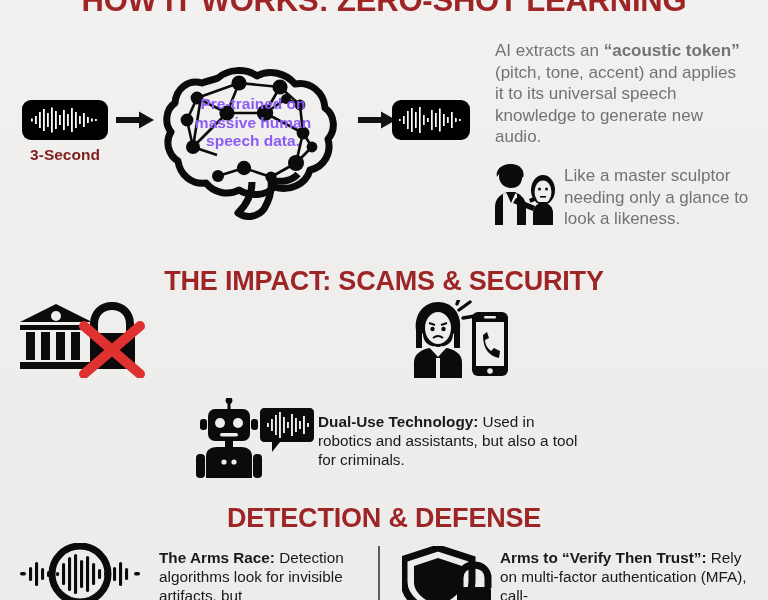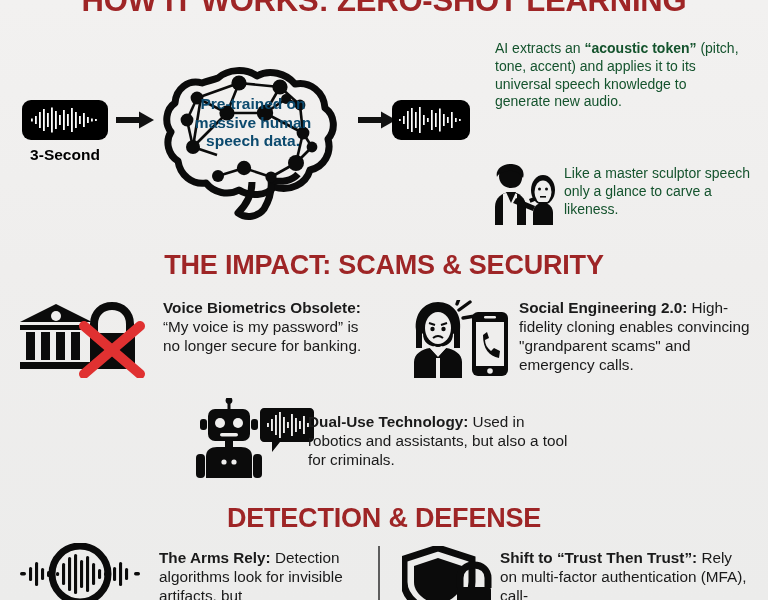--- a/index.html
+++ b/index.html
@@ -32,21 +32,21 @@
     color: #9e2526;
     letter-spacing: -0.2px;
     white-space: nowrap;
     font-family: "Liberation Sans", sans-serif;
   }
   #title-how {
     top: -17px;
     font-size: 31px;
   }
   #title-impact {
-    top: 250px;
+    top: 266px;
     font-size: 27px;
   }
   #title-detect {
     top: 503px;
     font-size: 27px;
   }
 
   
   .audio-chip {
     position: absolute;
@@ -55,43 +55,43 @@
     display: flex;
     align-items: center;
     justify-content: center;
   }
   .flow-label {
     position: absolute;
     text-align: center;
     font-size: 15.5px;
     font-weight: bold;
     line-height: 1.12;
-    color: #000000;
+    color: #7f1d1d;
   }
   .arrow-svg { position: absolute; }
   .brain-wrap { position: absolute; }
   .brain-text {
     position: absolute;
     left: 190px;
     top: 95px;
     width: 126px;
     text-align: center;
     font-size: 15.5px;
     font-weight: bold;
     line-height: 1.2;
-    color: #0c4a6e;
+    color: #8b5cf6;
     z-index: 3;
   }
 
   
   .body-text {
     position: absolute;
-    font-size: 14px;
+    font-size: 17px;
     line-height: 1.27;
-    color: #14532d;
+    color: #737373;
   }
   .body-text b { font-weight: bold; }
 
   
   .block-text {
     position: absolute;
     font-size: 15.3px;
     line-height: 1.25;
     color: #1a1a1a;
   }
@@ -254,21 +254,21 @@
 
       <path d="M44 62 L44 50 C44 44 48 40 54 40 C60 40 64 44 64 50 L64 62 Z" fill="#0b0b0b"></path>
       <ellipse cx="54" cy="27" rx="12" ry="15" fill="#0b0b0b"></ellipse>
       <ellipse cx="54" cy="29" rx="8.5" ry="11.5" fill="#efeeed"></ellipse>
       <circle cx="50.5" cy="26" r="1.5" fill="#0b0b0b"></circle>
       <circle cx="57.5" cy="26" r="1.5" fill="#0b0b0b"></circle>
       <rect x="51" y="33" width="6" height="1.6" fill="#0b0b0b"></rect>
       <rect x="50" y="39" width="8" height="4" fill="#0b0b0b"></rect>
     </svg>
   </div>
-  <div class="body-text" style="left:564px; top:165px; width:190px;">Like a master sculptor speech only a glance to carve a likeness.</div>
+  <div class="body-text" style="left:564px; top:165px; width:190px;">Like a master sculptor needing only a glance to look a likeness.</div>
 
   <div class="section-title" id="title-impact">THE IMPACT: SCAMS &amp; SECURITY</div>
 
   <div class="icon-box" style="left:16px; top:300px;">
     <svg width="134" height="78" viewBox="0 0 134 78">
 
       <polygon points="40,4 76,22 4,22" fill="#0b0b0b"></polygon>
       <circle cx="40" cy="16" r="5" fill="#efeeed"></circle>
       <rect x="4" y="25" width="72" height="5" fill="#0b0b0b"></rect>
       <rect x="10" y="32" width="9" height="28" fill="#0b0b0b"></rect>
@@ -279,21 +279,20 @@
 
       <path d="M78 34 L78 24 C78 13 86 6 96 6 C106 6 114 13 114 24 L114 34" fill="none" stroke="#0b0b0b" stroke-width="8"></path>
       <rect x="74" y="33" width="45" height="36" rx="3" fill="#0b0b0b"></rect>
 
       <g stroke="#e03131" stroke-width="10" stroke-linecap="round">
         <line x1="68" y1="26" x2="124" y2="74"></line>
         <line x1="124" y1="26" x2="68" y2="74"></line>
       </g>
     </svg>
   </div>
-  <div class="block-text" style="left:163px; top:298px; width:212px;"><span class="lead">Voice Biometrics Obsolete:</span><span> “My voice is my password” is no longer secure for banking.</span></div>
 
   <div class="icon-box" style="left:410px; top:300px;">
     <svg width="100" height="78" viewBox="0 0 100 78">
 
       <path d="M6 30 C4 14 14 2 28 2 C42 2 52 13 50 30 L50 48 L44 48 L44 34
                C38 30 16 30 12 34 L12 48 L6 48 Z" fill="#0b0b0b"></path>
 
       <path d="M13 20 C13 10 20 6 28 6 C36 6 43 10 43 20 L43 34
                C43 42 37 47 28 47 C19 47 13 42 13 34 Z" fill="#0b0b0b"></path>
       <ellipse cx="28" cy="28" rx="13" ry="16" fill="#efeeed"></ellipse>
@@ -316,21 +315,20 @@
 
       <rect x="62" y="12" width="36" height="64" rx="6" fill="#0b0b0b"></rect>
       <rect x="66" y="22" width="28" height="44" fill="#efeeed"></rect>
       <rect x="74" y="16" width="12" height="2.6" rx="1.3" fill="#efeeed"></rect>
       <circle cx="80" cy="71" r="2.8" fill="#efeeed"></circle>
 
       <path d="M73 35 C73 49 79 56 89 58 L90 51 L84 48 L81 51
                C77 48 75 44 75 40 L79 38 L77 32 Z" fill="#0b0b0b"></path>
     </svg>
   </div>
-  <div class="block-text" style="left:519px; top:298px; width:236px;"><span class="lead">Social Engineering 2.0:</span><span> High-fidelity cloning enables convincing "grandparent scams" and emergency calls.</span></div>
 
   <div class="icon-box" style="left:196px; top:398px;">
     <svg width="118" height="80" viewBox="0 0 118 80">
 
       <line x1="33" y1="12" x2="33" y2="2" stroke="#0b0b0b" stroke-width="3"></line>
       <circle cx="33" cy="2.5" r="3.4" fill="#0b0b0b"></circle>
 
       <rect x="12" y="11" width="42" height="32" rx="7" fill="#0b0b0b"></rect>
       <circle cx="24" cy="25" r="5" fill="#efeeed"></circle>
       <circle cx="42" cy="25" r="5" fill="#efeeed"></circle>
@@ -357,21 +355,21 @@
         <rect x="87" y="19" width="1.9" height="16"></rect>
         <rect x="91" y="24" width="1.9" height="6"></rect>
         <rect x="95" y="16" width="1.9" height="22"></rect>
         <rect x="99" y="20" width="1.9" height="14"></rect>
         <rect x="103" y="23" width="1.9" height="8"></rect>
         <rect x="107" y="18" width="1.9" height="18"></rect>
         <rect x="111" y="25" width="1.9" height="4"></rect>
       </g>
     </svg>
   </div>
-  <div class="block-text" style="left:308px; top:412px; width:262px;"><span class="lead">Dual-Use Technology:</span><span> Used in robotics and assistants, but also a tool for criminals.</span></div>
+  <div class="block-text" style="left:318px; top:412px; width:262px;"><span class="lead">Dual-Use Technology:</span><span> Used in robotics and assistants, but also a tool for criminals.</span></div>
 
   <div class="section-title" id="title-detect">DETECTION &amp; DEFENSE</div>
 
   <div class="divider" style="left:378px; top:546px; height:60px;"></div>
 
   <div class="icon-box" style="left:18px; top:543px;">
     <svg width="126" height="62" viewBox="0 0 126 62">
       <g fill="#0b0b0b">
         <rect x="2" y="29" width="6" height="3.4" rx="1.7"></rect>
         <rect x="11" y="24" width="3.1" height="14" rx="1.5"></rect>
@@ -388,25 +386,25 @@
         <rect x="80" y="26" width="3.1" height="10" rx="1.5"></rect>
         <rect x="86" y="29" width="3.1" height="4" rx="1.5"></rect>
         <rect x="95" y="24" width="3.1" height="14" rx="1.5"></rect>
         <rect x="101" y="19" width="3.1" height="24" rx="1.5"></rect>
         <rect x="107" y="25" width="3.1" height="12" rx="1.5"></rect>
         <rect x="116" y="29" width="6" height="3.4" rx="1.7"></rect>
       </g>
       <circle cx="62" cy="31" r="28" fill="none" stroke="#0b0b0b" stroke-width="7"></circle>
     </svg>
   </div>
-  <div class="block-text" style="left:159px; top:548px; width:205px;"><span class="lead">The Arms Rely:</span><span> Detection algorithms look for invisible artifacts, but</span></div>
+  <div class="block-text" style="left:159px; top:548px; width:205px;"><span class="lead">The Arms Race:</span><span> Detection algorithms look for invisible artifacts, but</span></div>
 
   <div class="icon-box" style="left:402px; top:546px;">
     <svg width="92" height="62" viewBox="0 0 92 62">
       <path d="M36 2 L70 13 L70 36 C70 52 55 62 36 70 C17 62 2 52 2 36 L2 13 Z" fill="none" stroke="#0b0b0b" stroke-width="7"></path>
       <path d="M36 12 L60 20 L60 36 C60 47 50 54 36 60 C22 54 12 47 12 36 L12 20 Z" fill="#0b0b0b"></path>
       <path d="M58 42 L58 32 C58 24 64 19 72 19 C80 19 86 24 86 32 L86 42" fill="none" stroke="#0b0b0b" stroke-width="7"></path>
       <rect x="55" y="41" width="34" height="28" rx="3" fill="#0b0b0b"></rect>
     </svg>
   </div>
-  <div class="block-text" style="left:500px; top:548px; width:250px;"><span class="lead">Shift to “Trust Then Trust”:</span><span> Rely on multi-factor authentication (MFA), call-</span></div>
+  <div class="block-text" style="left:500px; top:548px; width:250px;"><span class="lead">Arms to “Verify Then Trust”:</span><span> Rely on multi-factor authentication (MFA), call-</span></div>
 
 </div>
 
 </body></html>

